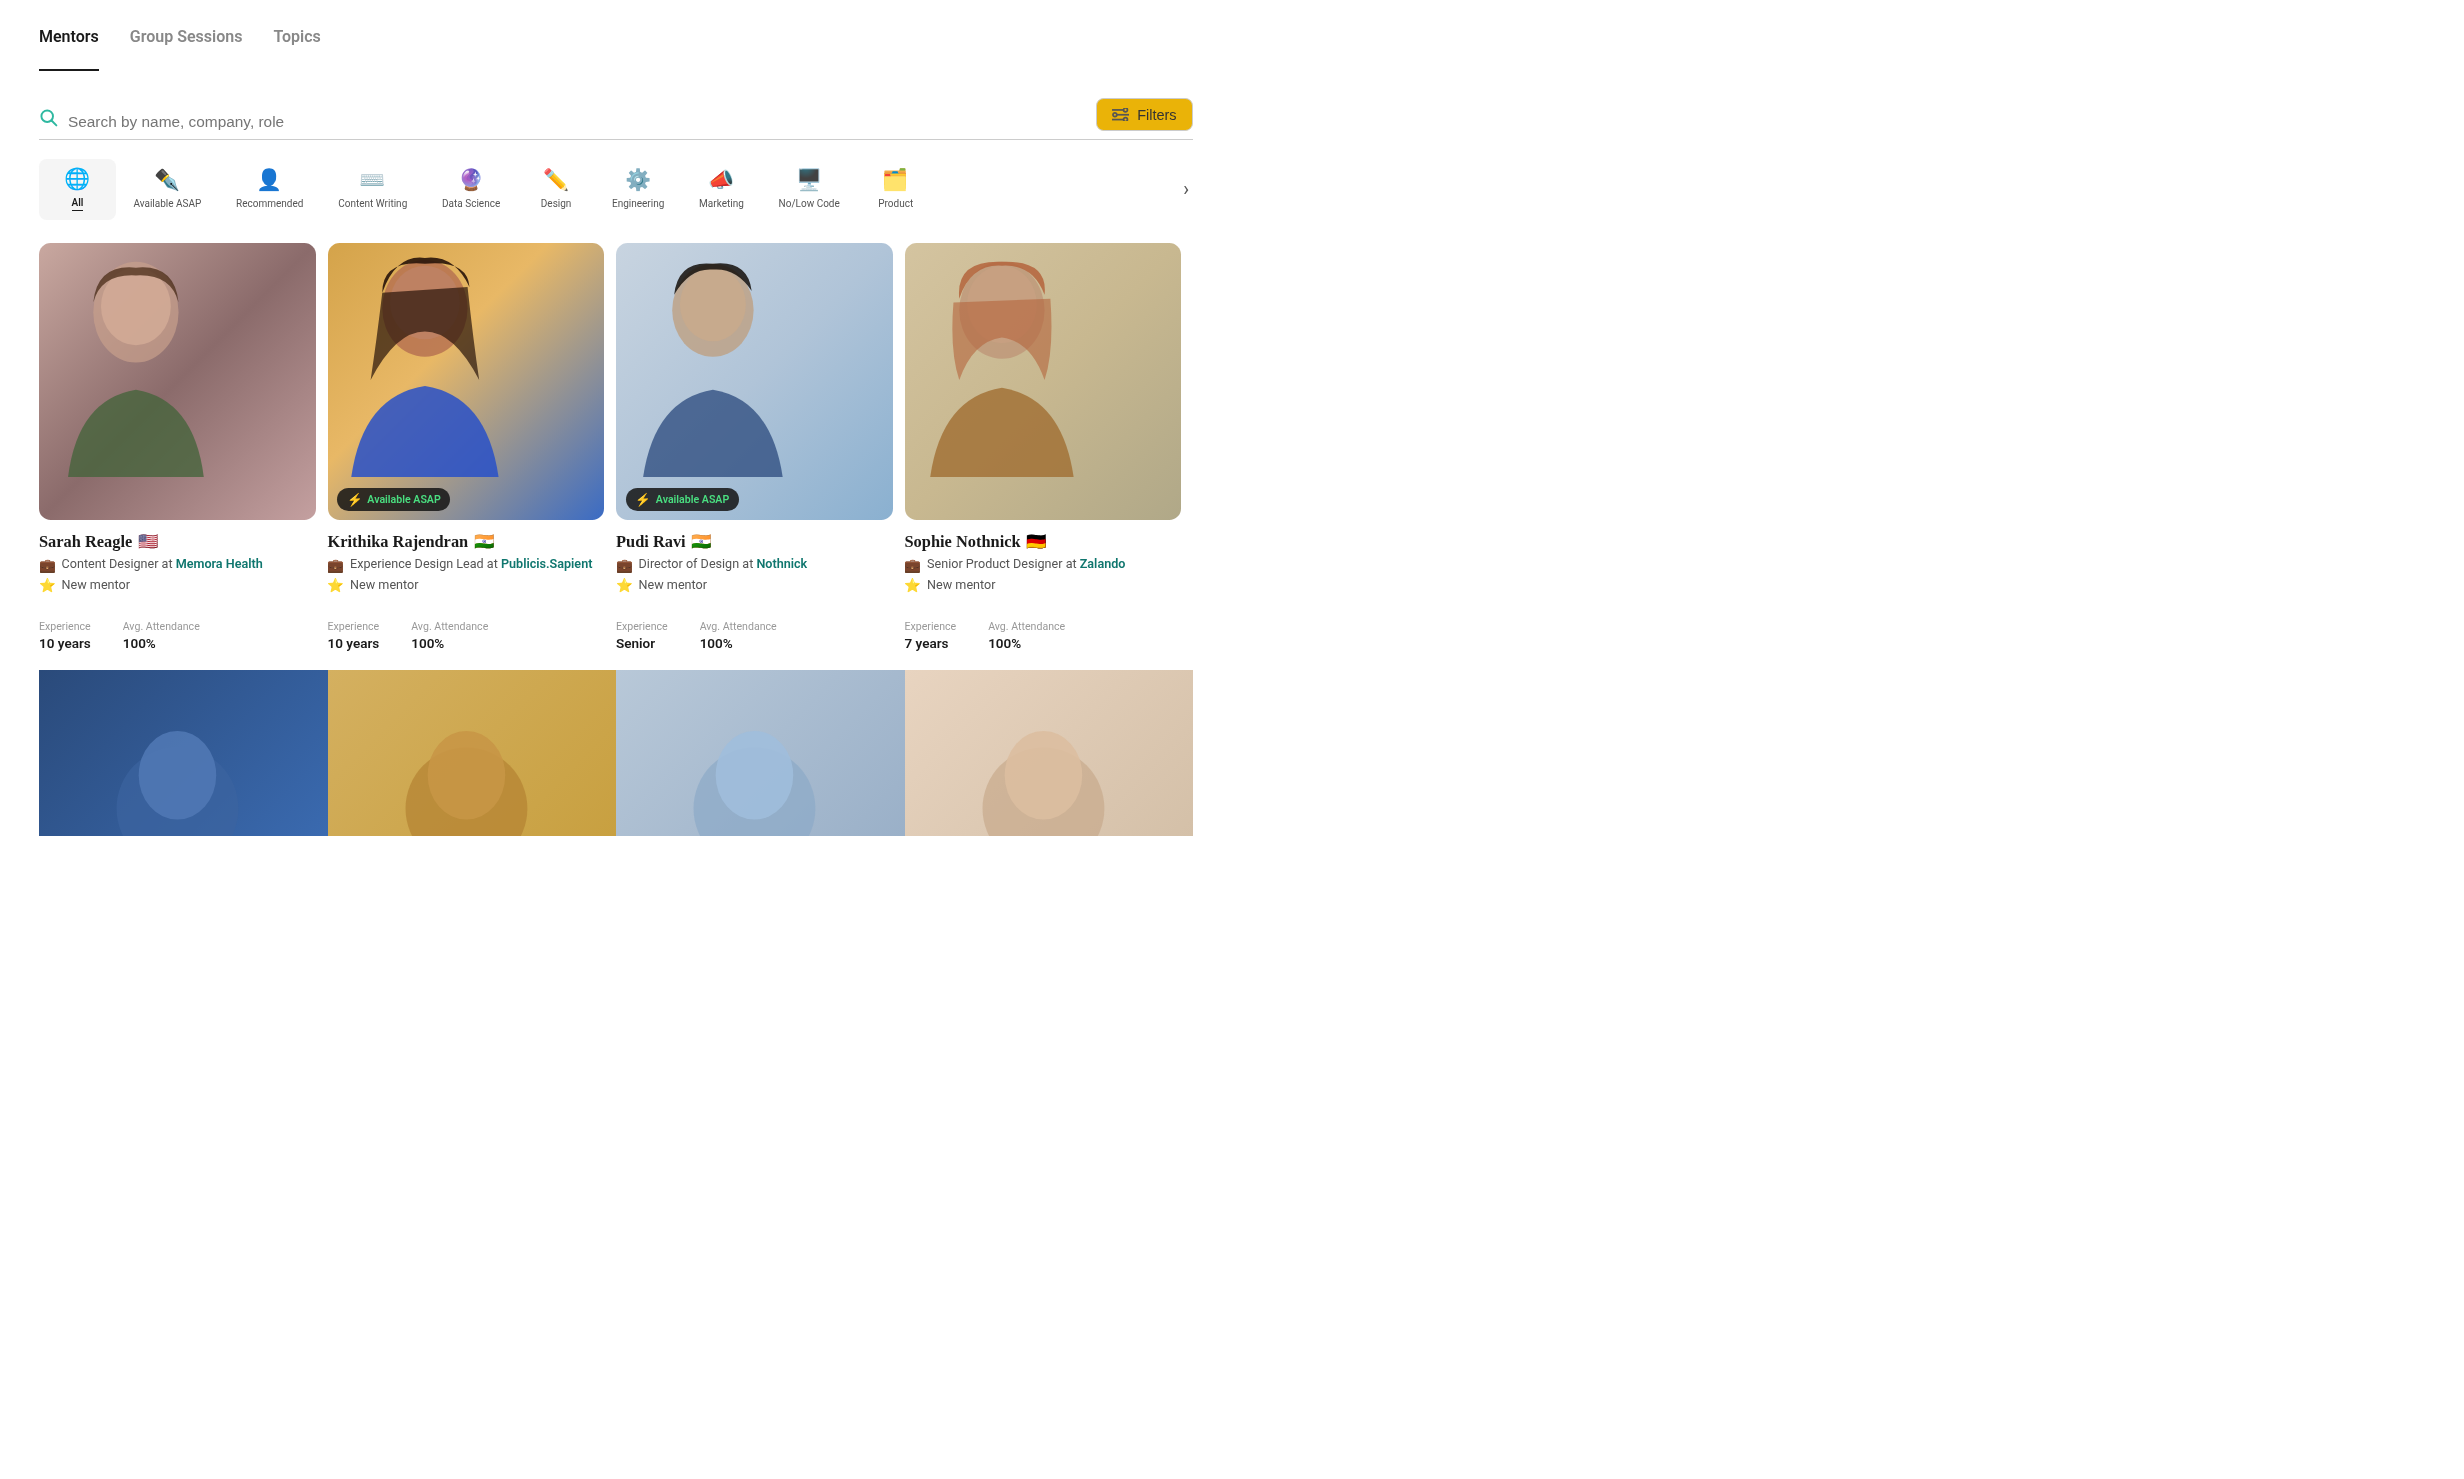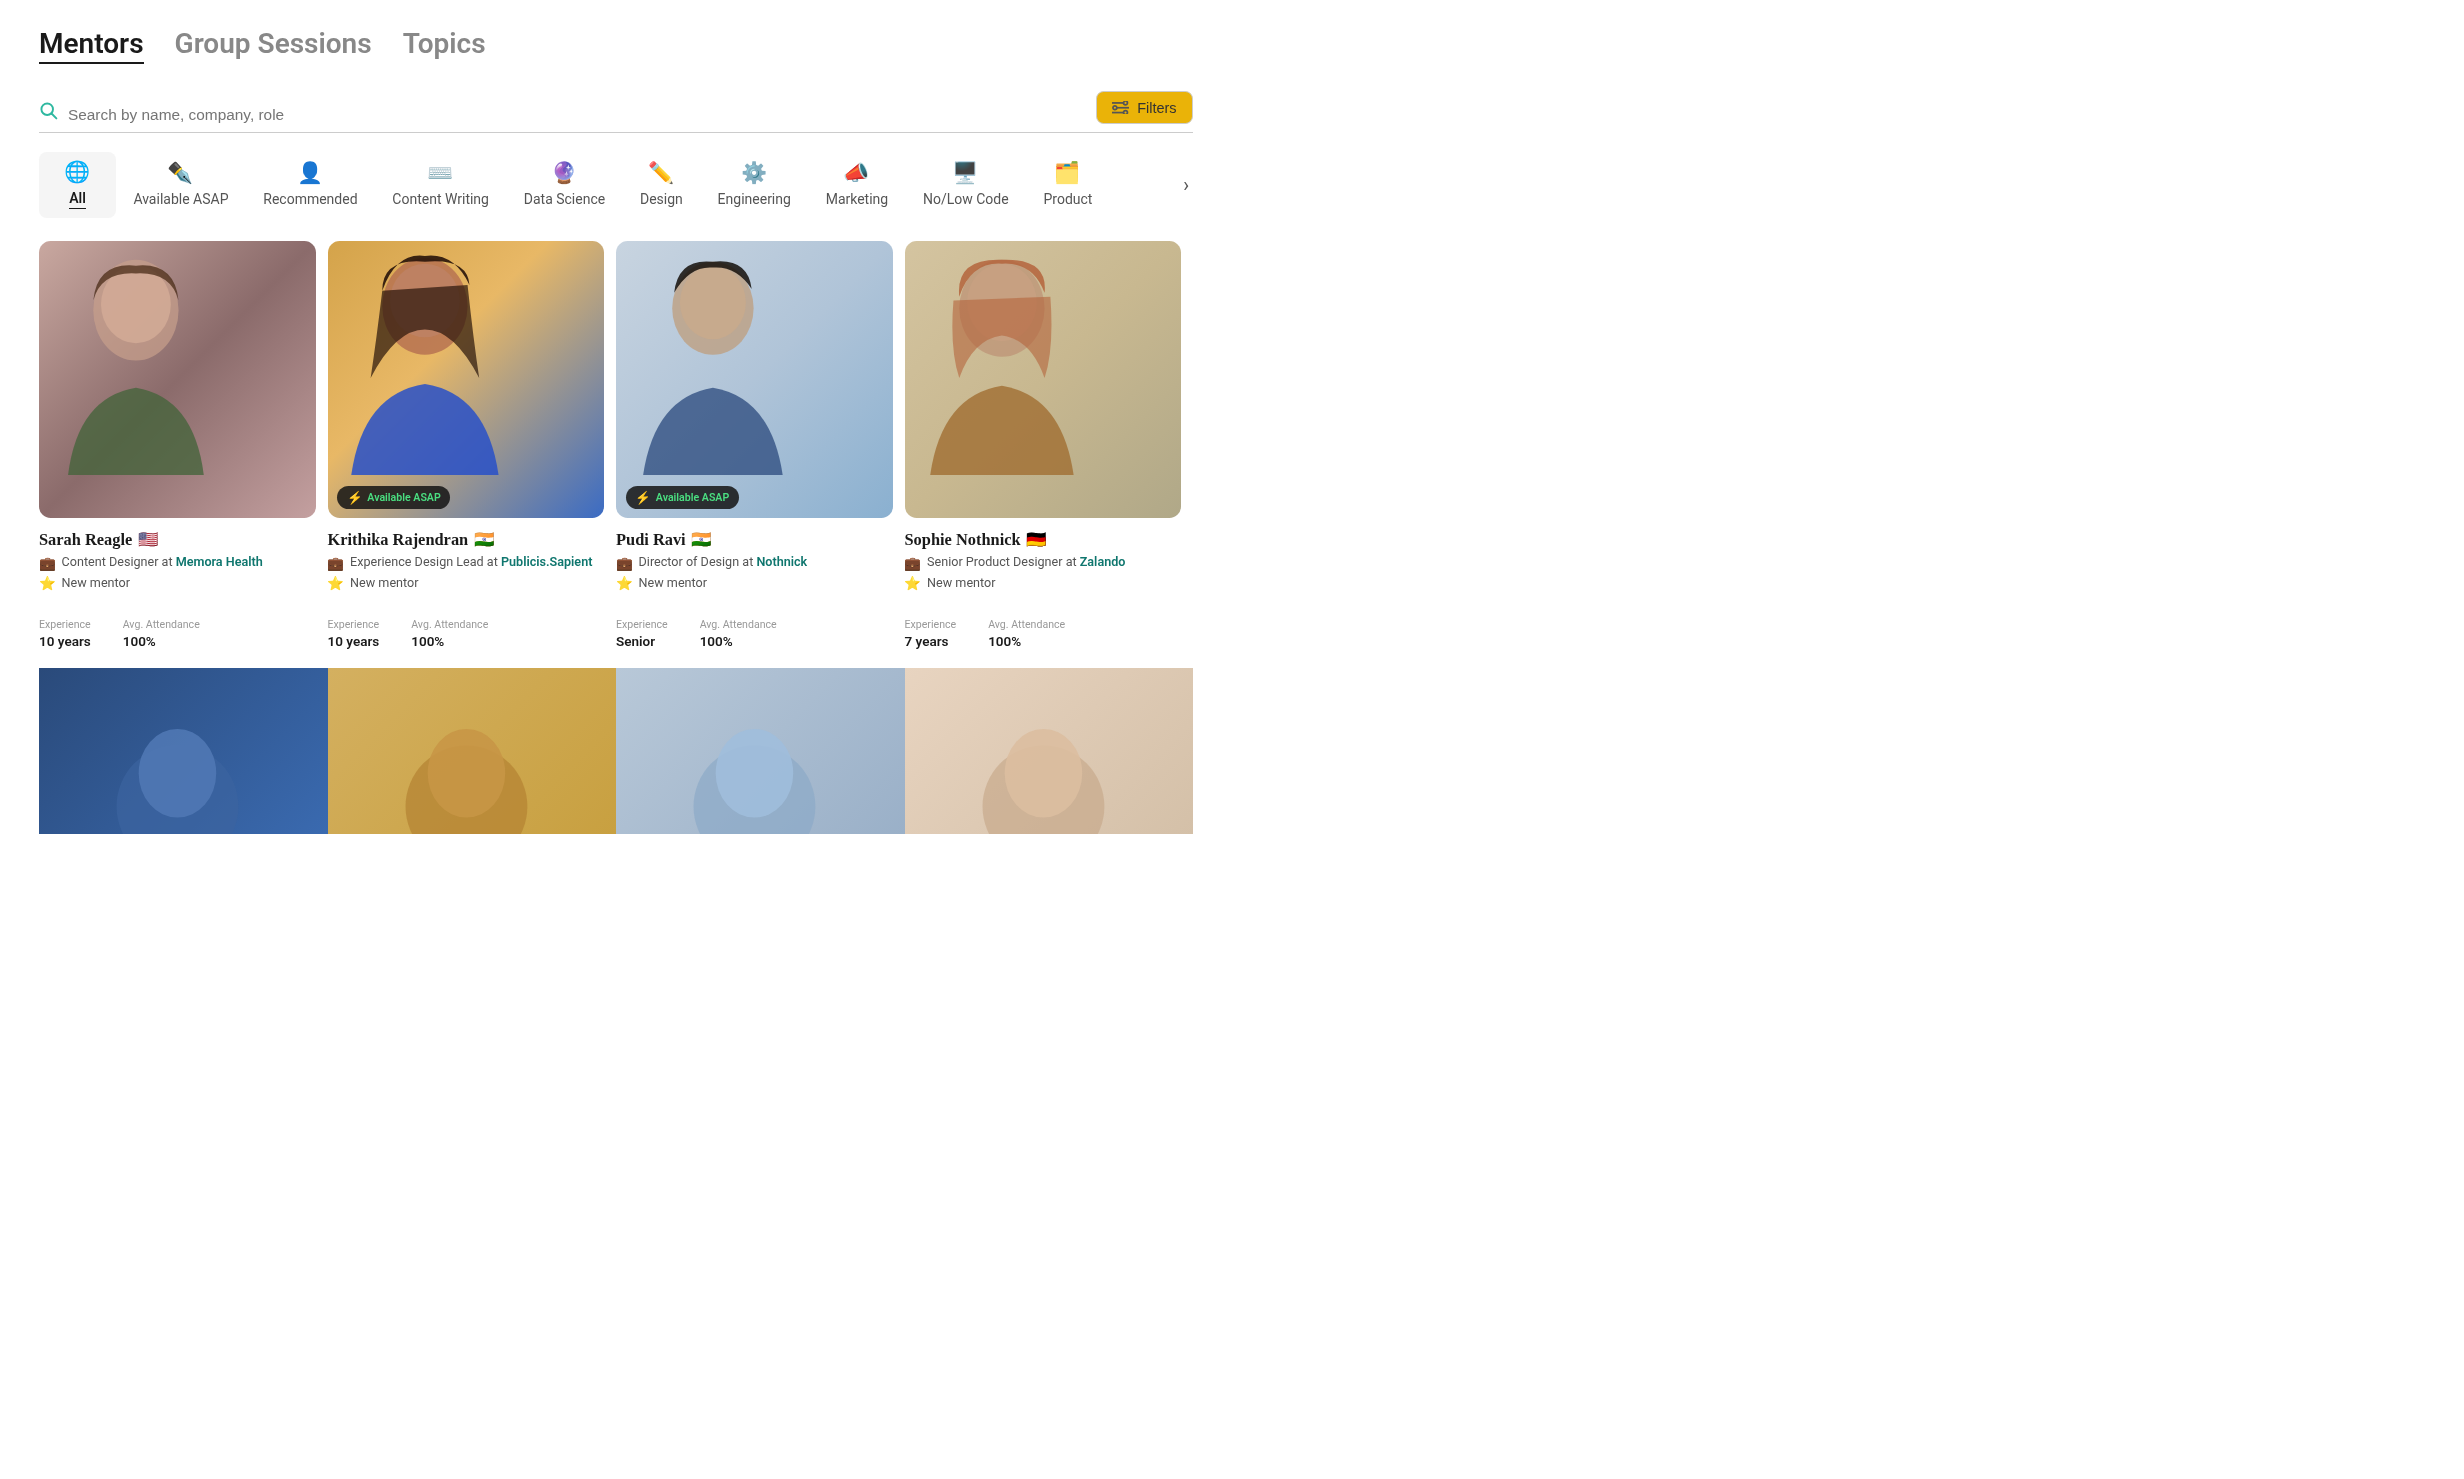--- a/index.html
+++ b/index.html
@@ -13,25 +13,25 @@
     }
 
     
     .top-nav {
       display: flex;
       align-items: center;
       gap: 31px;
       padding: 27px 39px 0 39px;
     }
     .nav-tab {
-      font-size: 28px;
+      font-size: 16px;
       font-weight: 600;
       color: #888;
       cursor: pointer;
-      padding-bottom: 2px;
+      padding-bottom: 23px;
       border-bottom: 2.9px solid transparent;
       text-decoration: none;
     }
     .nav-tab.active {
       color: #1a1a1a;
       border-bottom: 2.9px solid #1a1a1a;
     }
 
     
     .search-section {
@@ -89,21 +89,21 @@
       border-radius: 7.7px;
       min-width: 77px;
     }
     .category-item.active {
       background: #f5f5f5;
     }
     .category-icon {
       font-size: 21px;
     }
     .category-label {
-      font-size: 14px;
+      font-size: 10px;
       color: #555;
       text-align: right;
       white-space: nowrap;
     }
     .category-item.active .category-label {
       color: #1a1a1a;
       font-weight: 600;
       border-bottom: 1.9px solid #1a1a1a;
       padding-bottom: 1.9px;
     }

